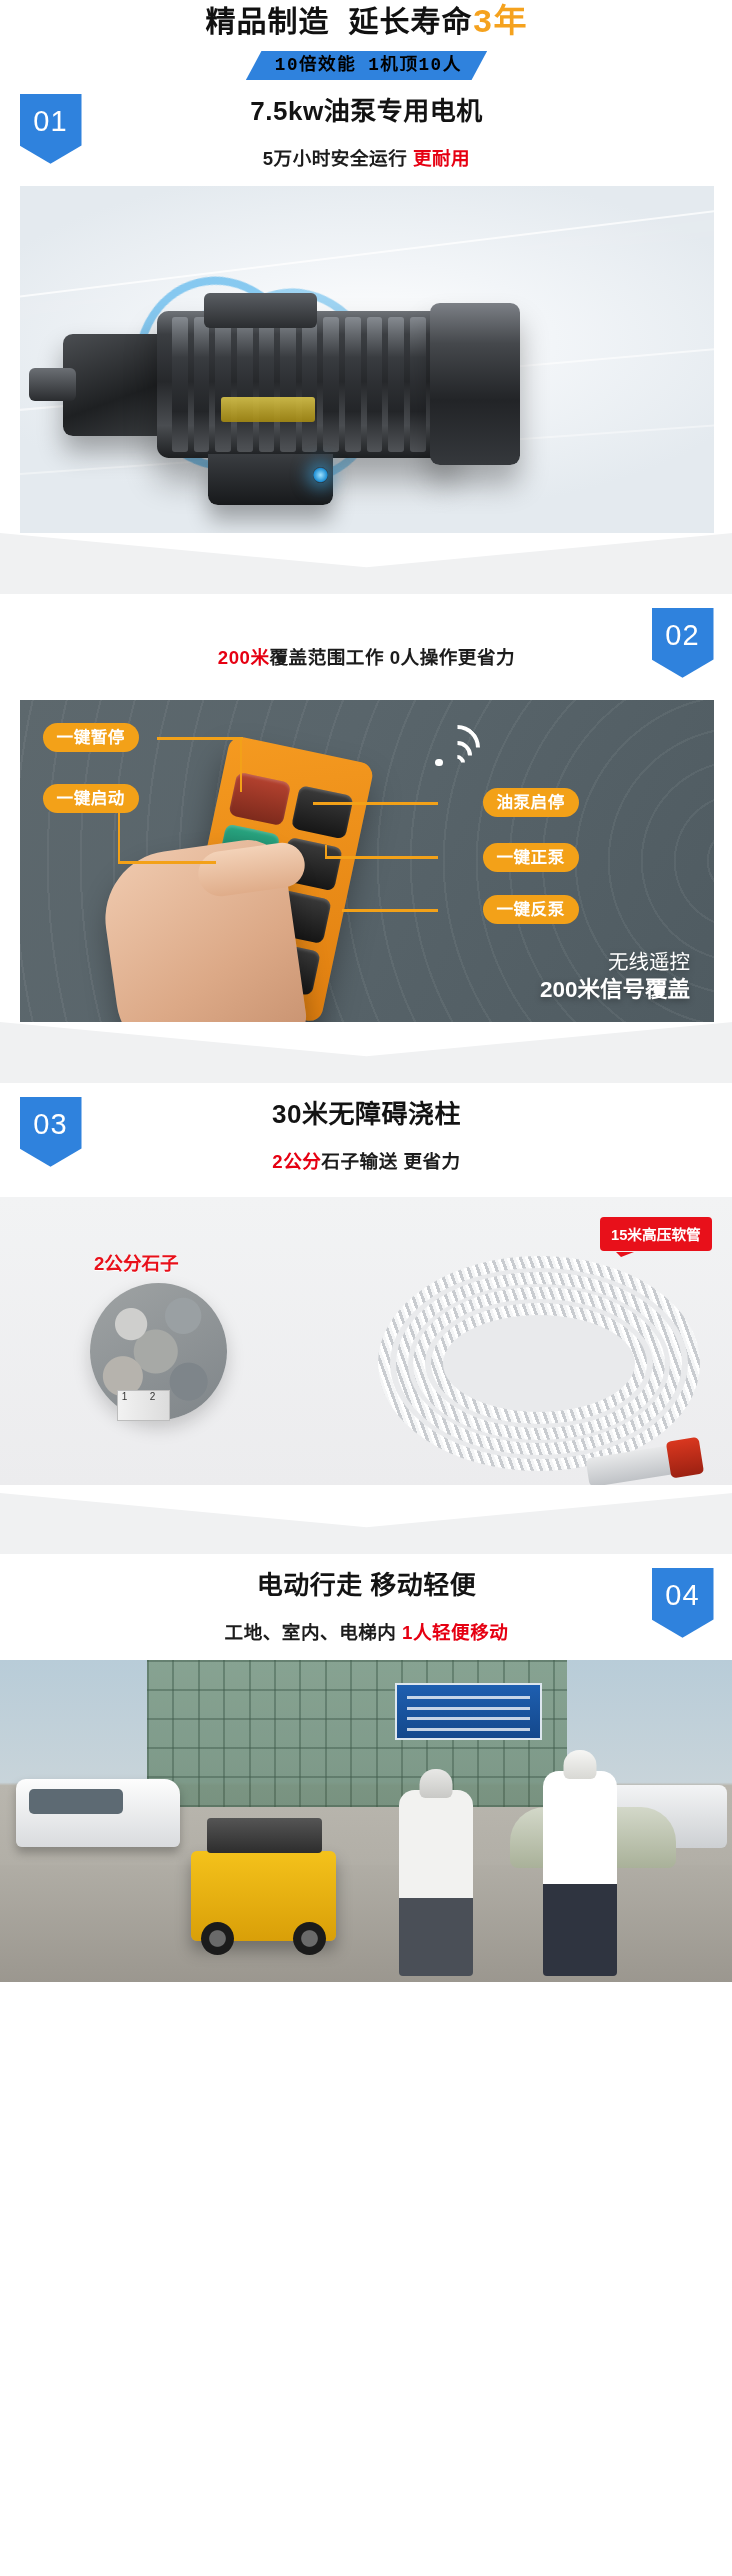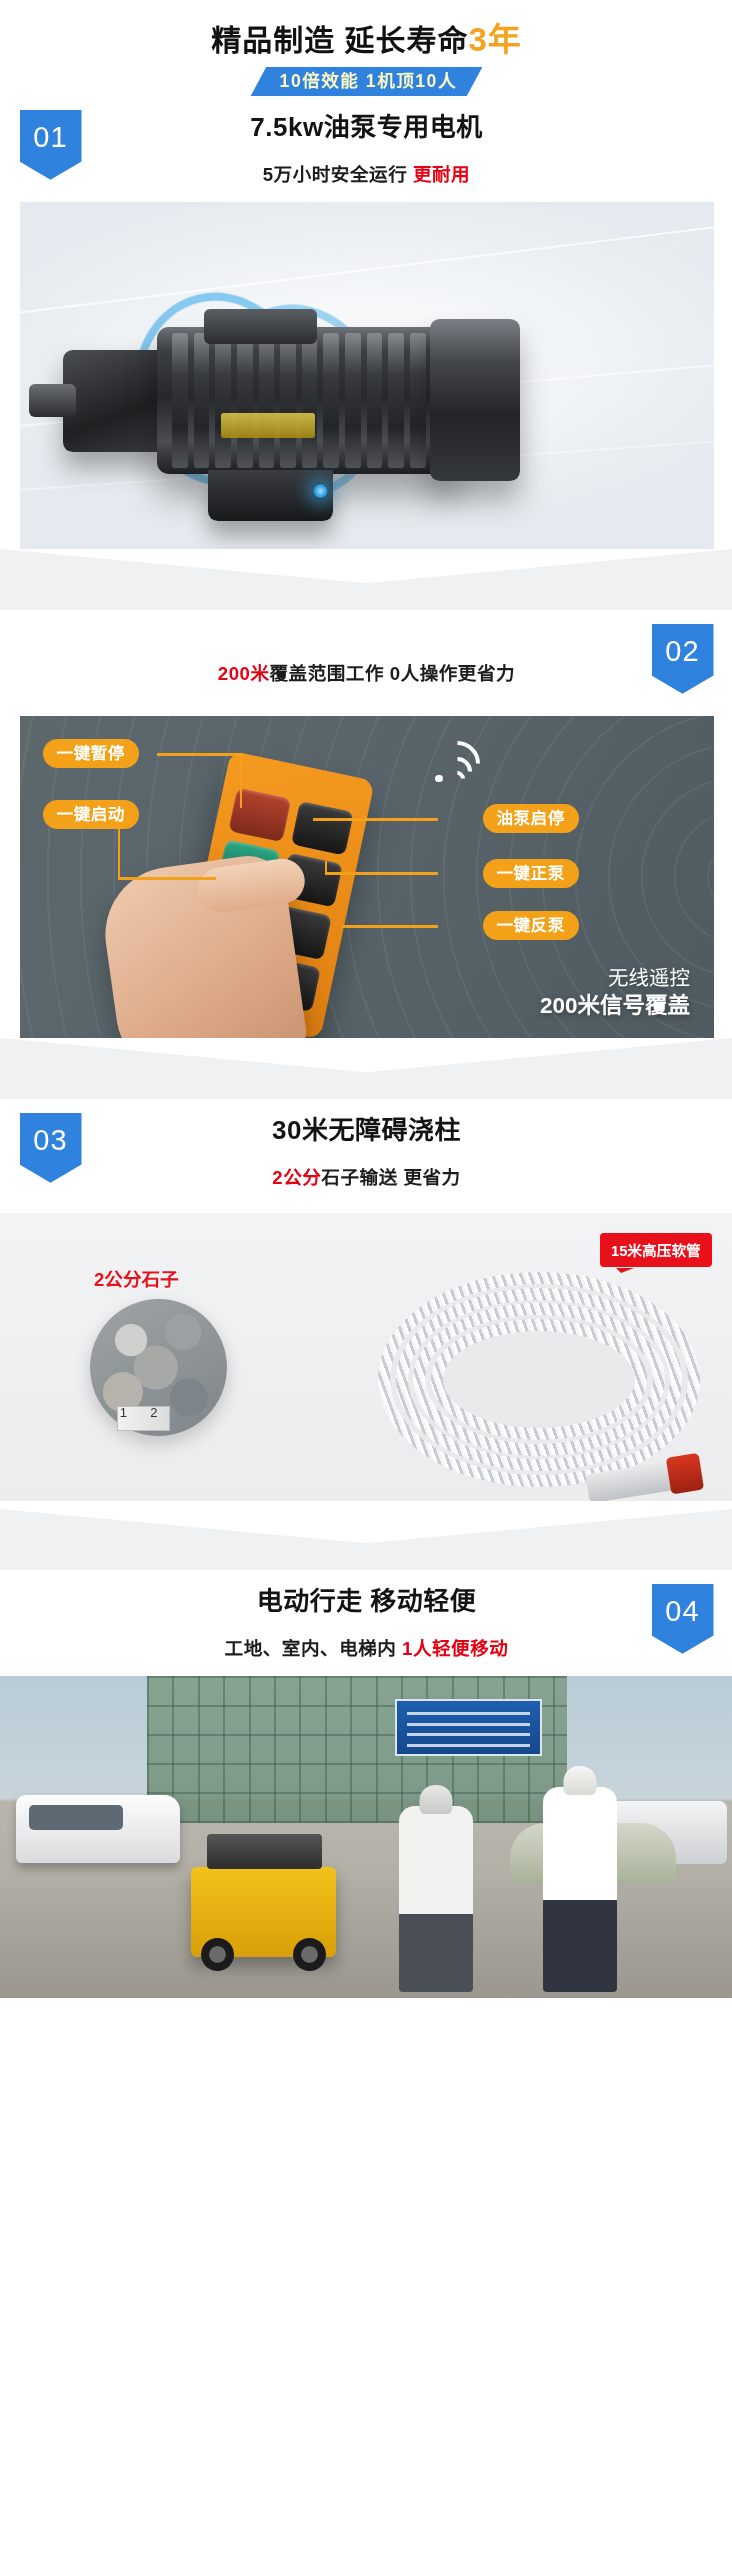--- a/index.html
+++ b/index.html
@@ -7,29 +7,29 @@
   html,body{ background:#ffffff; }
   body{
     width:733px;
     font-family:"Liberation Sans","DejaVu Sans",sans-serif;
     color:#111;
     -webkit-font-smoothing:antialiased;
   }
   .page{ width:733px; position:relative; overflow:hidden; }
 
   
-  .headline-wrap{ padding-top:19px; text-align:center; }
+  .headline-wrap{ padding-top:3px; text-align:center;font-family:Liberation Mono, monospace; }
   .headline{
     font-size:30px; font-weight:bold; letter-spacing:1px;
     color:#111; line-height:1.25; white-space:nowrap;
   }
   .headline .hl-accent{ color:#f5a21e; font-size:33px; }
   .ribbon-row{ display:flex; justify-content:center; margin-top:6.8px; }
   .ribbon{
-    background:#2f82dd; color:#fef9c3; font-size:17.6px; font-weight:bold;
+    background:#2f82dd; color:#000000; font-size:17.6px; font-weight:bold;
     height:29px; line-height:29px; padding:0 25.4px 0 29px;
     letter-spacing:1.5px;
     clip-path: polygon(15.6px 0, 100% 0, calc(100% - 15.6px) 100%, 0 100%);
   }
 
   
   .section{ position:relative; width:733px; }
   .sec-head{
     position:relative; width:733px; height:106px;
     display:flex; align-items:center; justify-content:center;
@@ -206,23 +206,23 @@
     background:
       radial-gradient(circle at 30% 30%, #cfcfcd 0 15.6px, rgba(0,0,0,0) 16.6px),
       radial-gradient(circle at 68% 24%, #9aa0a3 0 17.6px, rgba(0,0,0,0) 18.6px),
       radial-gradient(circle at 24% 68%, #b6b3ad 0 19.5px, rgba(0,0,0,0) 20.5px),
       radial-gradient(circle at 72% 72%, #7e858a 0 18.6px, rgba(0,0,0,0) 19.5px),
       radial-gradient(circle at 48% 50%, #a7a9a6 0 21.5px, rgba(0,0,0,0) 22.5px),
       linear-gradient(150deg,#9fa3a4,#7f8589);
     box-shadow:0 7.8px 17.6px rgba(0,0,0,.18);
   }
   .gravel-scale{
-    position:absolute; left:117px; top:193px; width:53px; height:25px;
+    position:absolute; left:117px; top:193px; width:53px; height:31px;
     background:linear-gradient(90deg,#f2f2f2,#dcdcdc); border:1px solid #bdbdbd;
-    font-size:13px; color:#333; letter-spacing:9.8px; text-align:center; line-height:11.7px;
+    font-size:10px; color:#333; letter-spacing:9.8px; text-align:center; line-height:11.7px;
   }
   .coil{
     position:absolute; right:33px; top:59px; width:322px; height:215px;
   }
   .coil i{
     position:absolute; border-radius:50%;
     border:12.7px solid transparent;
     background:
       linear-gradient(#e9eaec,#e9eaec) padding-box,
       repeating-linear-gradient(70deg,#ffffff 0 2.9px,#c9ccd0 2.9px 5.9px,#f4f5f6 5.9px 8.8px) border-box;

